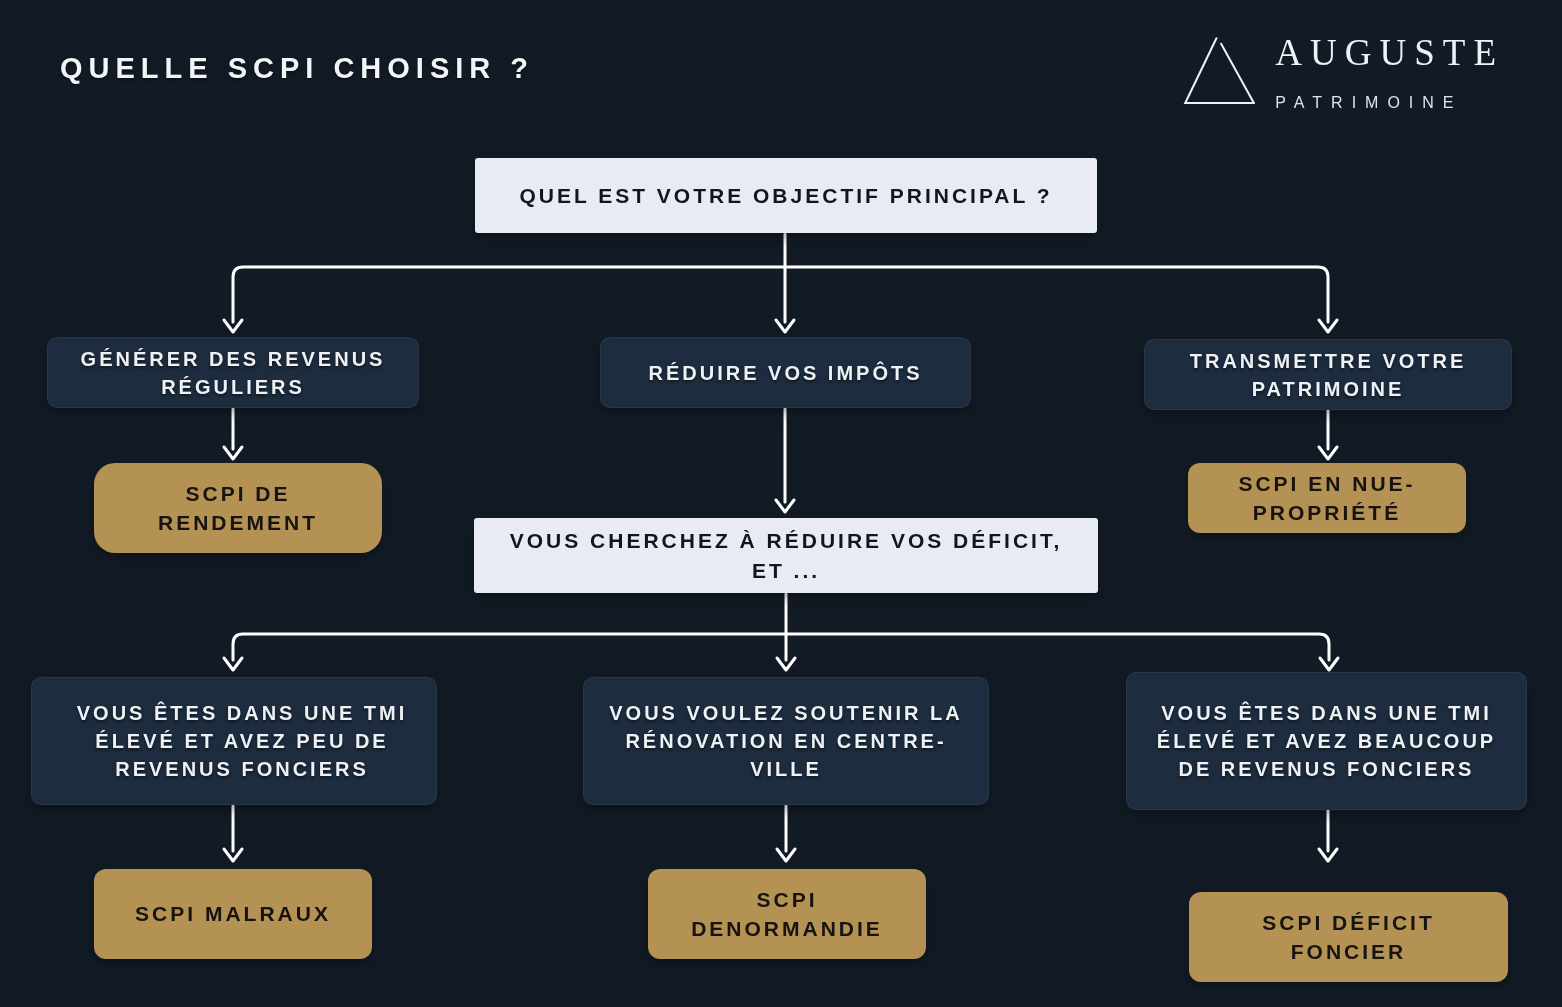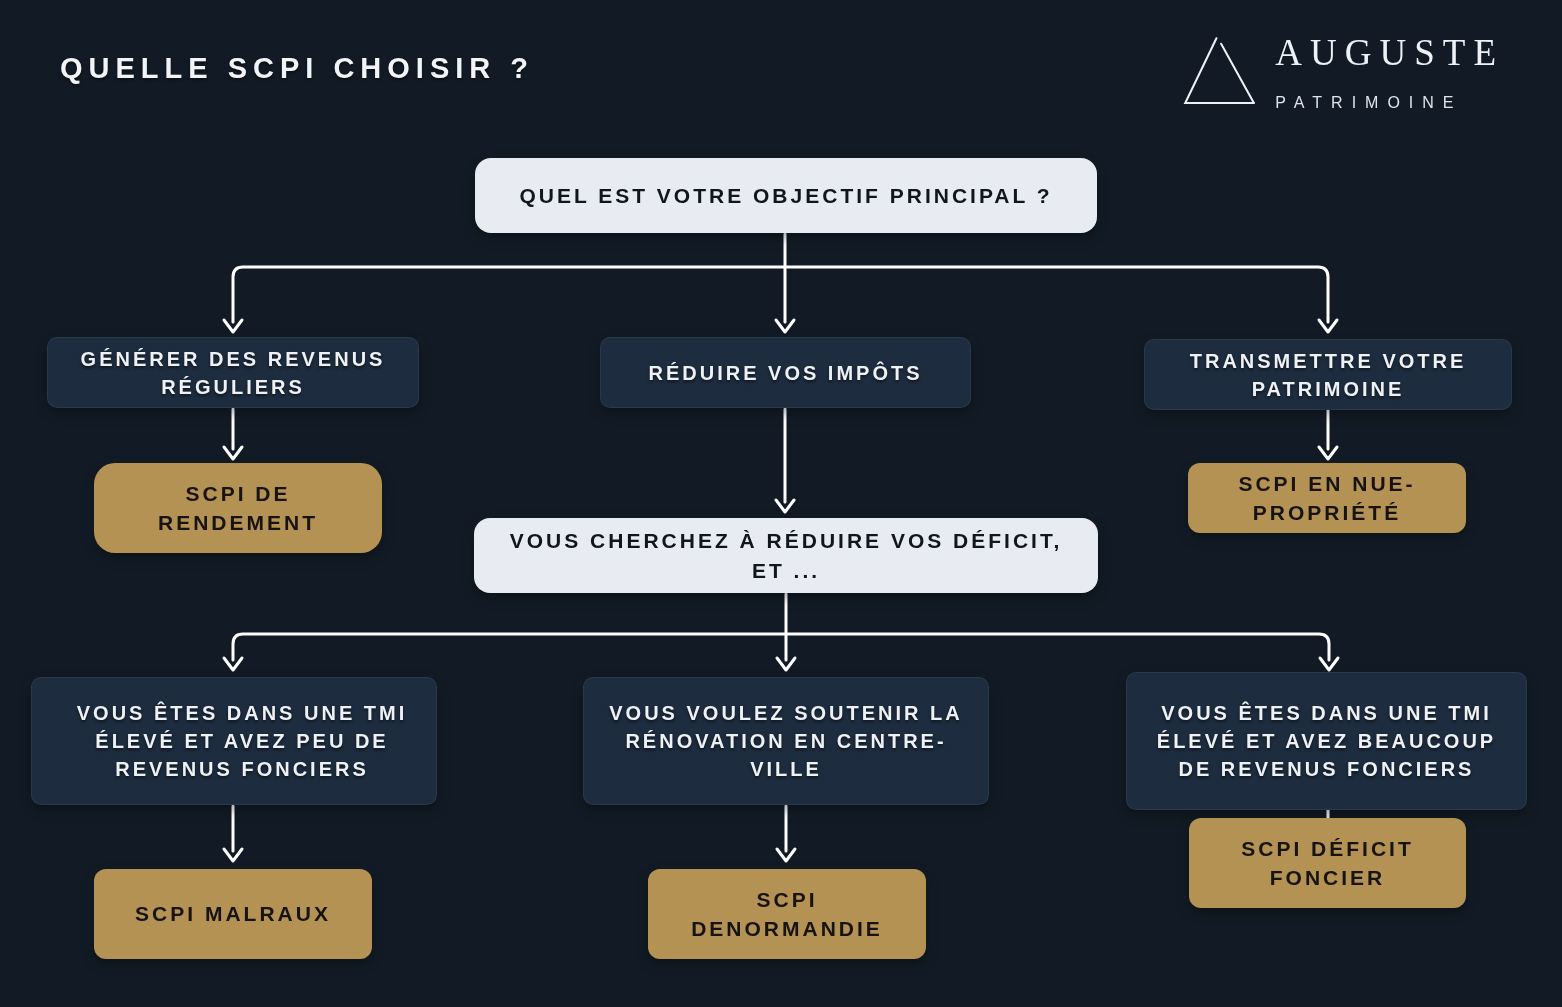--- a/index.html
+++ b/index.html
@@ -56,21 +56,21 @@
     display:flex;align-items:center;justify-content:center;
     text-align:center;
     border-radius:10px;
     line-height:1.4;
     box-shadow:0 5px 12px rgba(0,0,0,.35);
   }
   .node-light{
     background:var(--node-light);
     color:#10161d;
     font-weight:700;font-size:21px;letter-spacing:3px;
-    border-radius:16px;
+    border-radius:3px;
     padding:10px 24px;
   }
   .node-navy{
     background:var(--node-dark);
     color:#eef1f5;
     font-weight:700;font-size:20px;letter-spacing:3px;
     border:1px solid rgba(255,255,255,.06);
     padding:12px 22px;
     text-shadow:0 2px 3px rgba(0,0,0,.5);
   }
@@ -142,15 +142,15 @@
   <div class="node node-gold" style="left:1188px;top:463px;width:278px;height:70px;">SCPI EN NUE-PROPRIÉTÉ</div>
 
   <div class="node node-light" style="left:474px;top:518px;width:624px;height:75px;">VOUS CHERCHEZ À RÉDUIRE VOS DÉFICIT, ET ...</div>
 
   <div class="node node-navy" style="left:31px;top:677px;width:406px;height:128px;padding-left:38px;">VOUS ÊTES DANS UNE TMI ÉLEVÉ ET AVEZ PEU DE REVENUS FONCIERS</div>
   <div class="node node-navy" style="left:583px;top:677px;width:406px;height:128px;">VOUS VOULEZ SOUTENIR LA RÉNOVATION EN CENTRE-VILLE</div>
   <div class="node node-navy" style="left:1126px;top:672px;width:401px;height:138px;">VOUS ÊTES DANS UNE TMI ÉLEVÉ ET AVEZ BEAUCOUP DE REVENUS FONCIERS</div>
 
   <div class="node node-gold" style="left:94px;top:869px;width:278px;height:90px;">SCPI MALRAUX</div>
   <div class="node node-gold" style="left:648px;top:869px;width:278px;height:90px;">SCPI DENORMANDIE</div>
-  <div class="node node-gold" style="left:1189px;top:818px;width:277px;height:90px;">SCPI DÉFICIT FONCIER</div>
+  <div class="node node-gold" style="left:1189px;top:892px;width:319px;height:90px;">SCPI DÉFICIT FONCIER</div>
 
 </div>
 
 </body></html>

